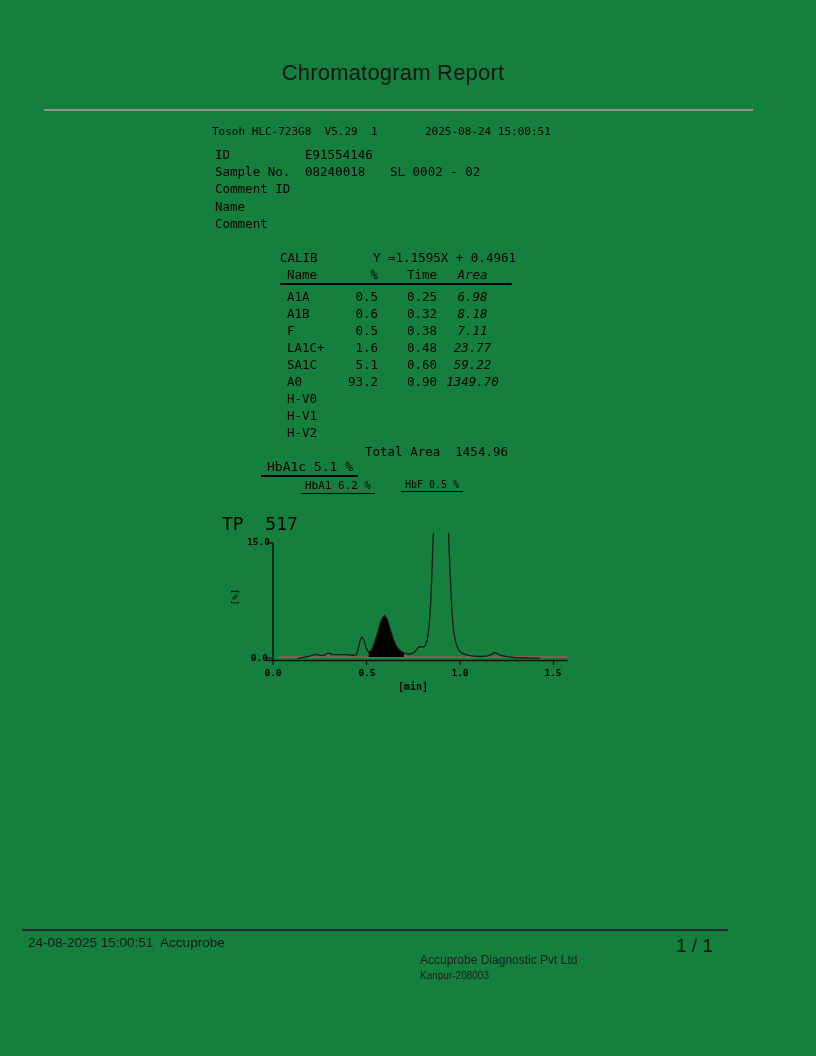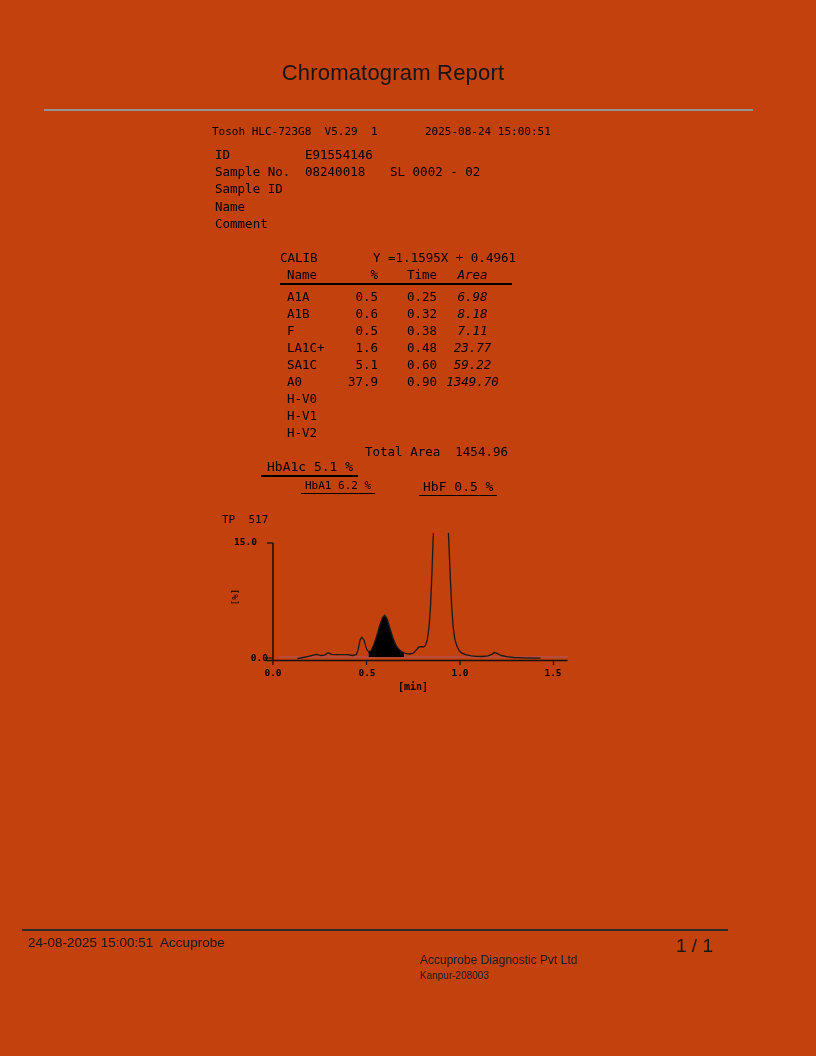--- a/index.html
+++ b/index.html
@@ -1,20 +1,20 @@
 <!DOCTYPE html>
 <html><head>
 <meta charset="utf-8">
 <style>
   html,body{margin:0;padding:0;background:#e8e8e8;}
   .page{
     position:relative;
     width:816px;height:1056px;
     margin:0 auto;
-    background:#c2410c;
+    background:#15803d;
     overflow:hidden;
     font-family:"Liberation Sans", sans-serif;
     color:#111;
   }
   .abs{position:absolute;}
   .mono{font-family:"DejaVu Sans Mono", monospace; white-space:pre; color:#000;}
   .title{
     left:0; top:60px; width:786px;
     text-align:center;
     font-size:22px; font-weight:400; color:#151515;
@@ -43,26 +43,26 @@
   .total-value{left:437px; top:444px; width:71px; text-align:right; font-size:12.5px;}
   .res-hba1c{
     left:261px; top:459px; font-size:13px; font-weight:normal;
     padding:0 5px 1px 6px; border-bottom:2px solid #000;
   }
   .res-hba1{
     left:261px; top:479px; font-size:11px;
     padding:0 4px 1px 4px; border-bottom:1.6px solid #000;margin-left:40px;
   }
   .res-hbf{
-    left:419px; top:479px; font-size:13px;
+    left:401px; top:479px; font-size:10px;
     padding:0 4px 1px 4px; border-bottom:1.6px solid #000;text-align:right;
   }
-  .tp-label{left:222px; top:513px; font-size:11px;}
+  .tp-label{left:222px; top:513px; font-size:18px;}
   .chart-svg{left:260px; top:533px;}
-  .ytick-top{left:234px; top:536px; width:36px; font-size:9.5px; font-weight:bold;}
+  .ytick-top{left:234px; top:536px; width:36px; text-align:right; font-size:9.5px; font-weight:bold;}
   .ytick-bot{left:232px; top:652px; width:36px; text-align:right; font-size:9.5px; font-weight:bold;}
   .xtick{top:667px; width:40px; text-align:center; font-size:9.5px; font-weight:bold;}
   .xt0{left:253px;} .xt1{left:347px;} .xt2{left:440px;} .xt3{left:533px;}
   .xaxis-title{left:383px; top:681px; width:60px; text-align:center; font-size:10px; font-weight:bold;}
   .yaxis-title{
     left:218px; top:592px; width:34px; text-align:center; font-size:9px;
     transform:rotate(-90deg);
   }
   .rule-footer{left:22px; top:929px; width:706px; height:1.6px; background:#2a2a2a;}
   .footer-left{left:28px; top:935px; font-size:13.5px; color:#161616; white-space:pre;}
@@ -81,21 +81,21 @@
   <span class="abs mono device-line" style="left:212px">Tosoh HLC-723G8  V5.29  1</span>
   <span class="abs mono device-line" style="left:425px">2025-08-24 15:00:51</span>
 
   <span class="abs mono meta-row meta-label" style="top:147px">ID</span>
   <span class="abs mono meta-row meta-value" style="top:147px">E91554146</span>
 
   <span class="abs mono meta-row meta-label" style="top:164px">Sample No.</span>
   <span class="abs mono meta-row meta-value" style="top:164px">08240018</span>
   <span class="abs mono meta-row meta-extra" style="top:164px">SL 0002 - 02</span>
 
-  <span class="abs mono meta-row meta-label" style="top:181px">Sample ID</span>
+  <span class="abs mono meta-row meta-label" style="top:181px">Comment ID</span>
   <span class="abs mono meta-row meta-label" style="top:199px">Name</span>
   <span class="abs mono meta-row meta-label" style="top:216px">Comment</span>
 
   <span class="abs mono calib-label">CALIB</span>
   <span class="abs mono calib-eq">Y =1.1595X + 0.4961</span>
 
   <div class="abs mono tbl-head">
     <span class="c-name">Name</span>
     <span class="c-pct">%</span>
     <span class="c-time">Time</span>
@@ -128,21 +128,21 @@
     <span class="c-area">23.77</span>
   </div>
   <div class="abs mono tbl-row" style="top:357px">
     <span class="c-name">SA1C</span>
     <span class="c-pct">5.1</span>
     <span class="c-time">0.60</span>
     <span class="c-area">59.22</span>
   </div>
   <div class="abs mono tbl-row" style="top:374px">
     <span class="c-name">A0</span>
-    <span class="c-pct">37.9</span>
+    <span class="c-pct">93.2</span>
     <span class="c-time">0.90</span>
     <span class="c-area">1349.70</span>
   </div>
   <div class="abs mono tbl-row" style="top:391px">
     <span class="c-name">H-V0</span>
     <span class="c-pct"></span>
     <span class="c-time"></span>
     <span class="c-area"></span>
   </div>
   <div class="abs mono tbl-row" style="top:408px">

